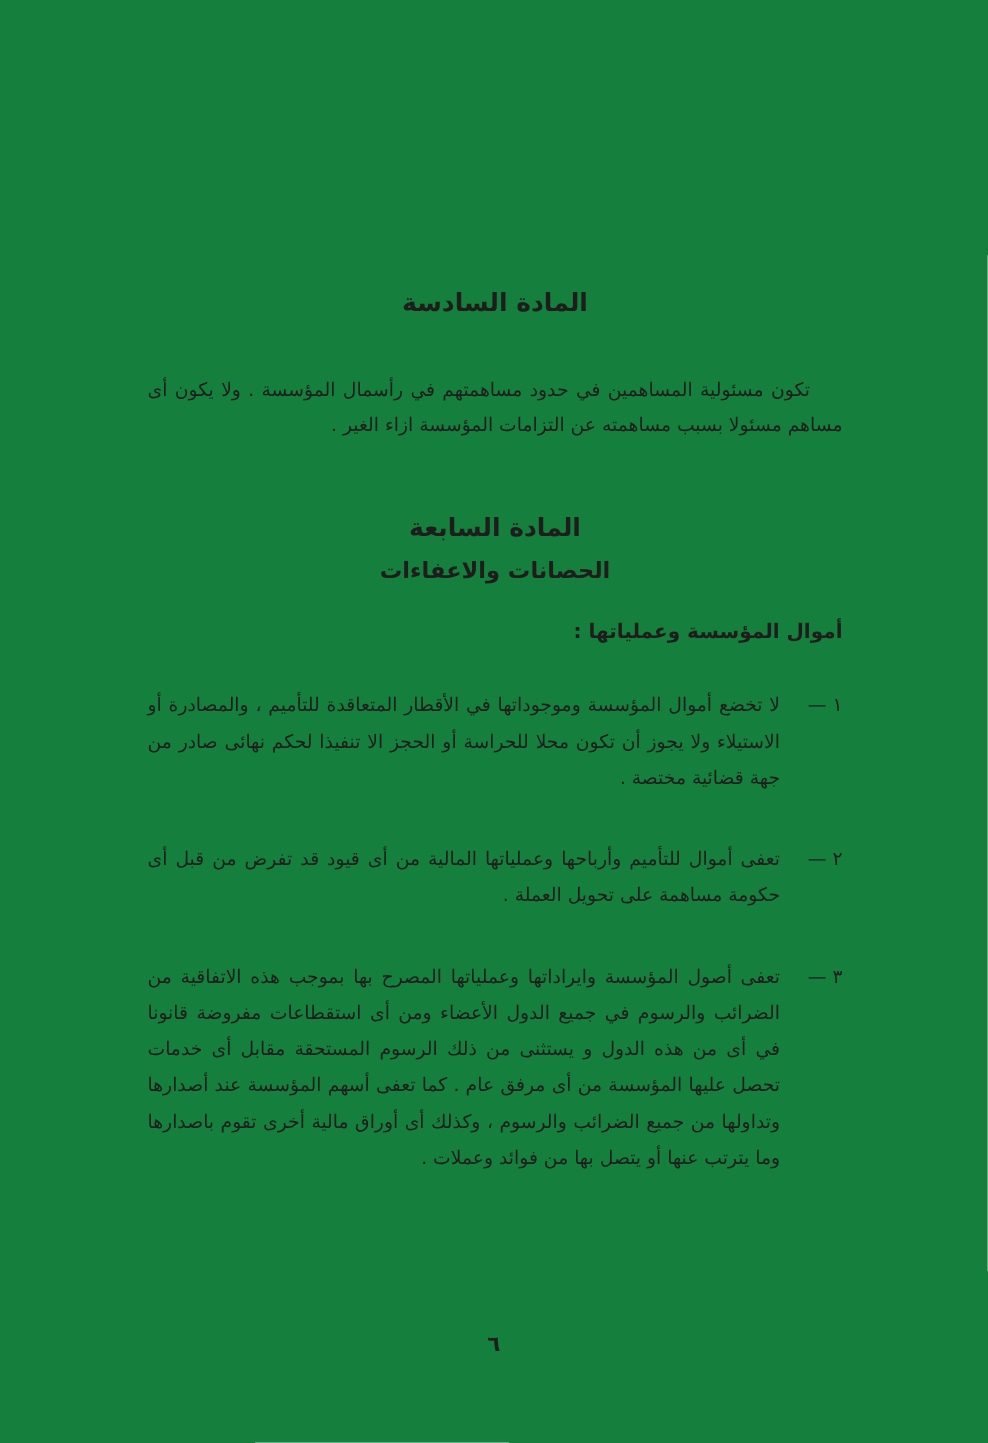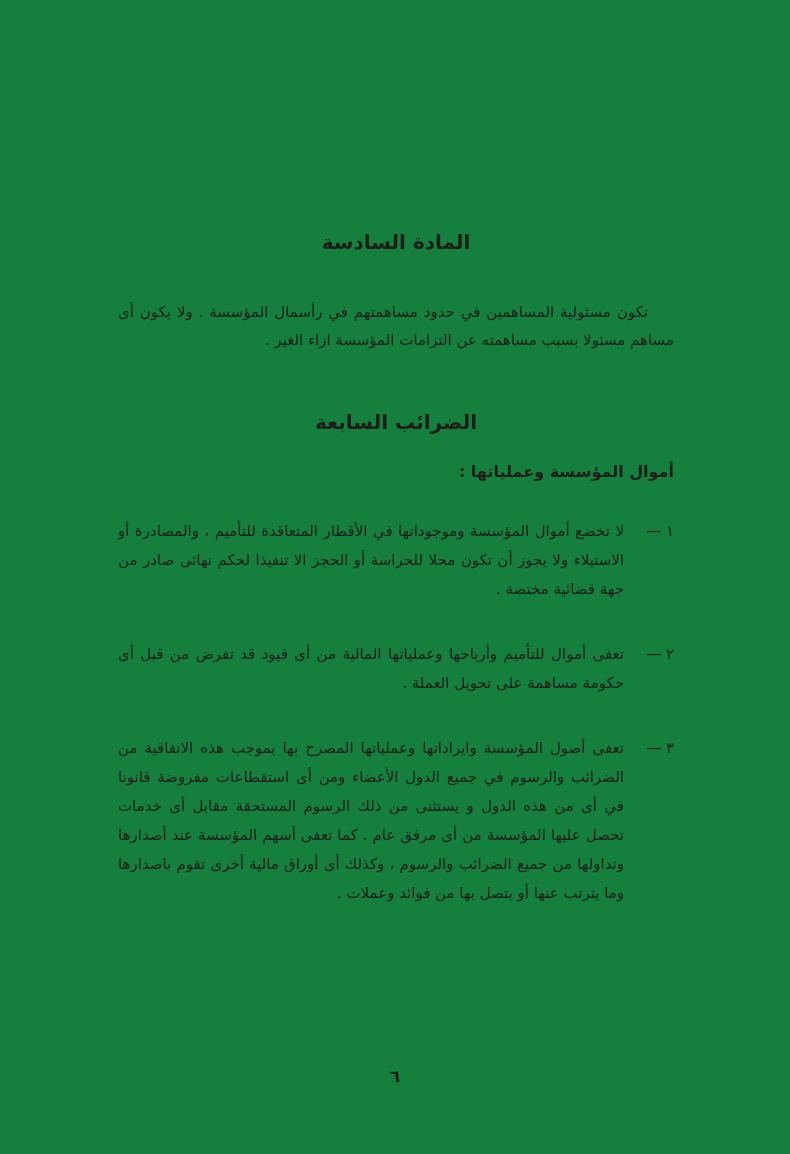--- a/index.html
+++ b/index.html
@@ -81,21 +81,22 @@
 </head>
 <body>
 
 <div class="page">
 
   <h1 class="article-title">المادة السادسة</h1>
 
   <p class="article6-body">تكون مسئولية المساهمين في حدود مساهمتهم في رأسمال المؤسسة . ولا يكون أى مساهم مسئولا بسبب مساهمته عن التزامات المؤسسة ازاء الغير .</p>
 
   <div class="article7-block">
-    <h1 class="article-title">الضرائب السابعة</h1>
+    <h1 class="article-title">المادة السابعة</h1>
+    <h2 class="article-subtitle">الحصانات والاعفاءات</h2>
   </div>
 
   <h3 class="section-heading">أموال المؤسسة وعملياتها :</h3>
 
   <div class="item">
     <span class="item-marker">١ —</span>
     <span class="item-text">لا تخضع أموال المؤسسة وموجوداتها في الأقطار المتعاقدة للتأميم ، والمصادرة أو الاستيلاء ولا يجوز أن تكون محلا للحراسة أو الحجز الا تنفيذا لحكم نهائى صادر من جهة قضائية مختصة .</span>
   </div>
 
   <div class="item">

